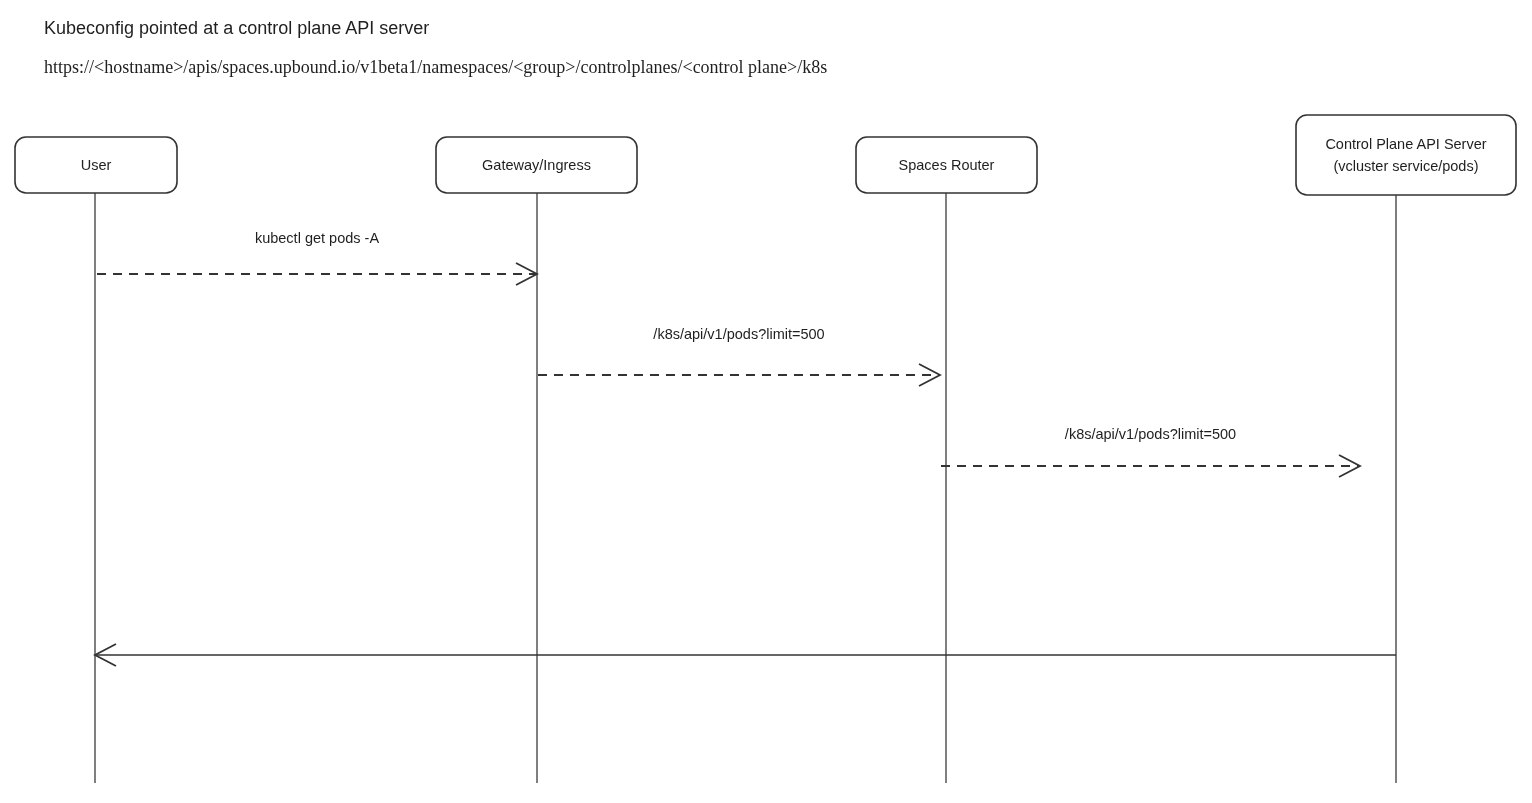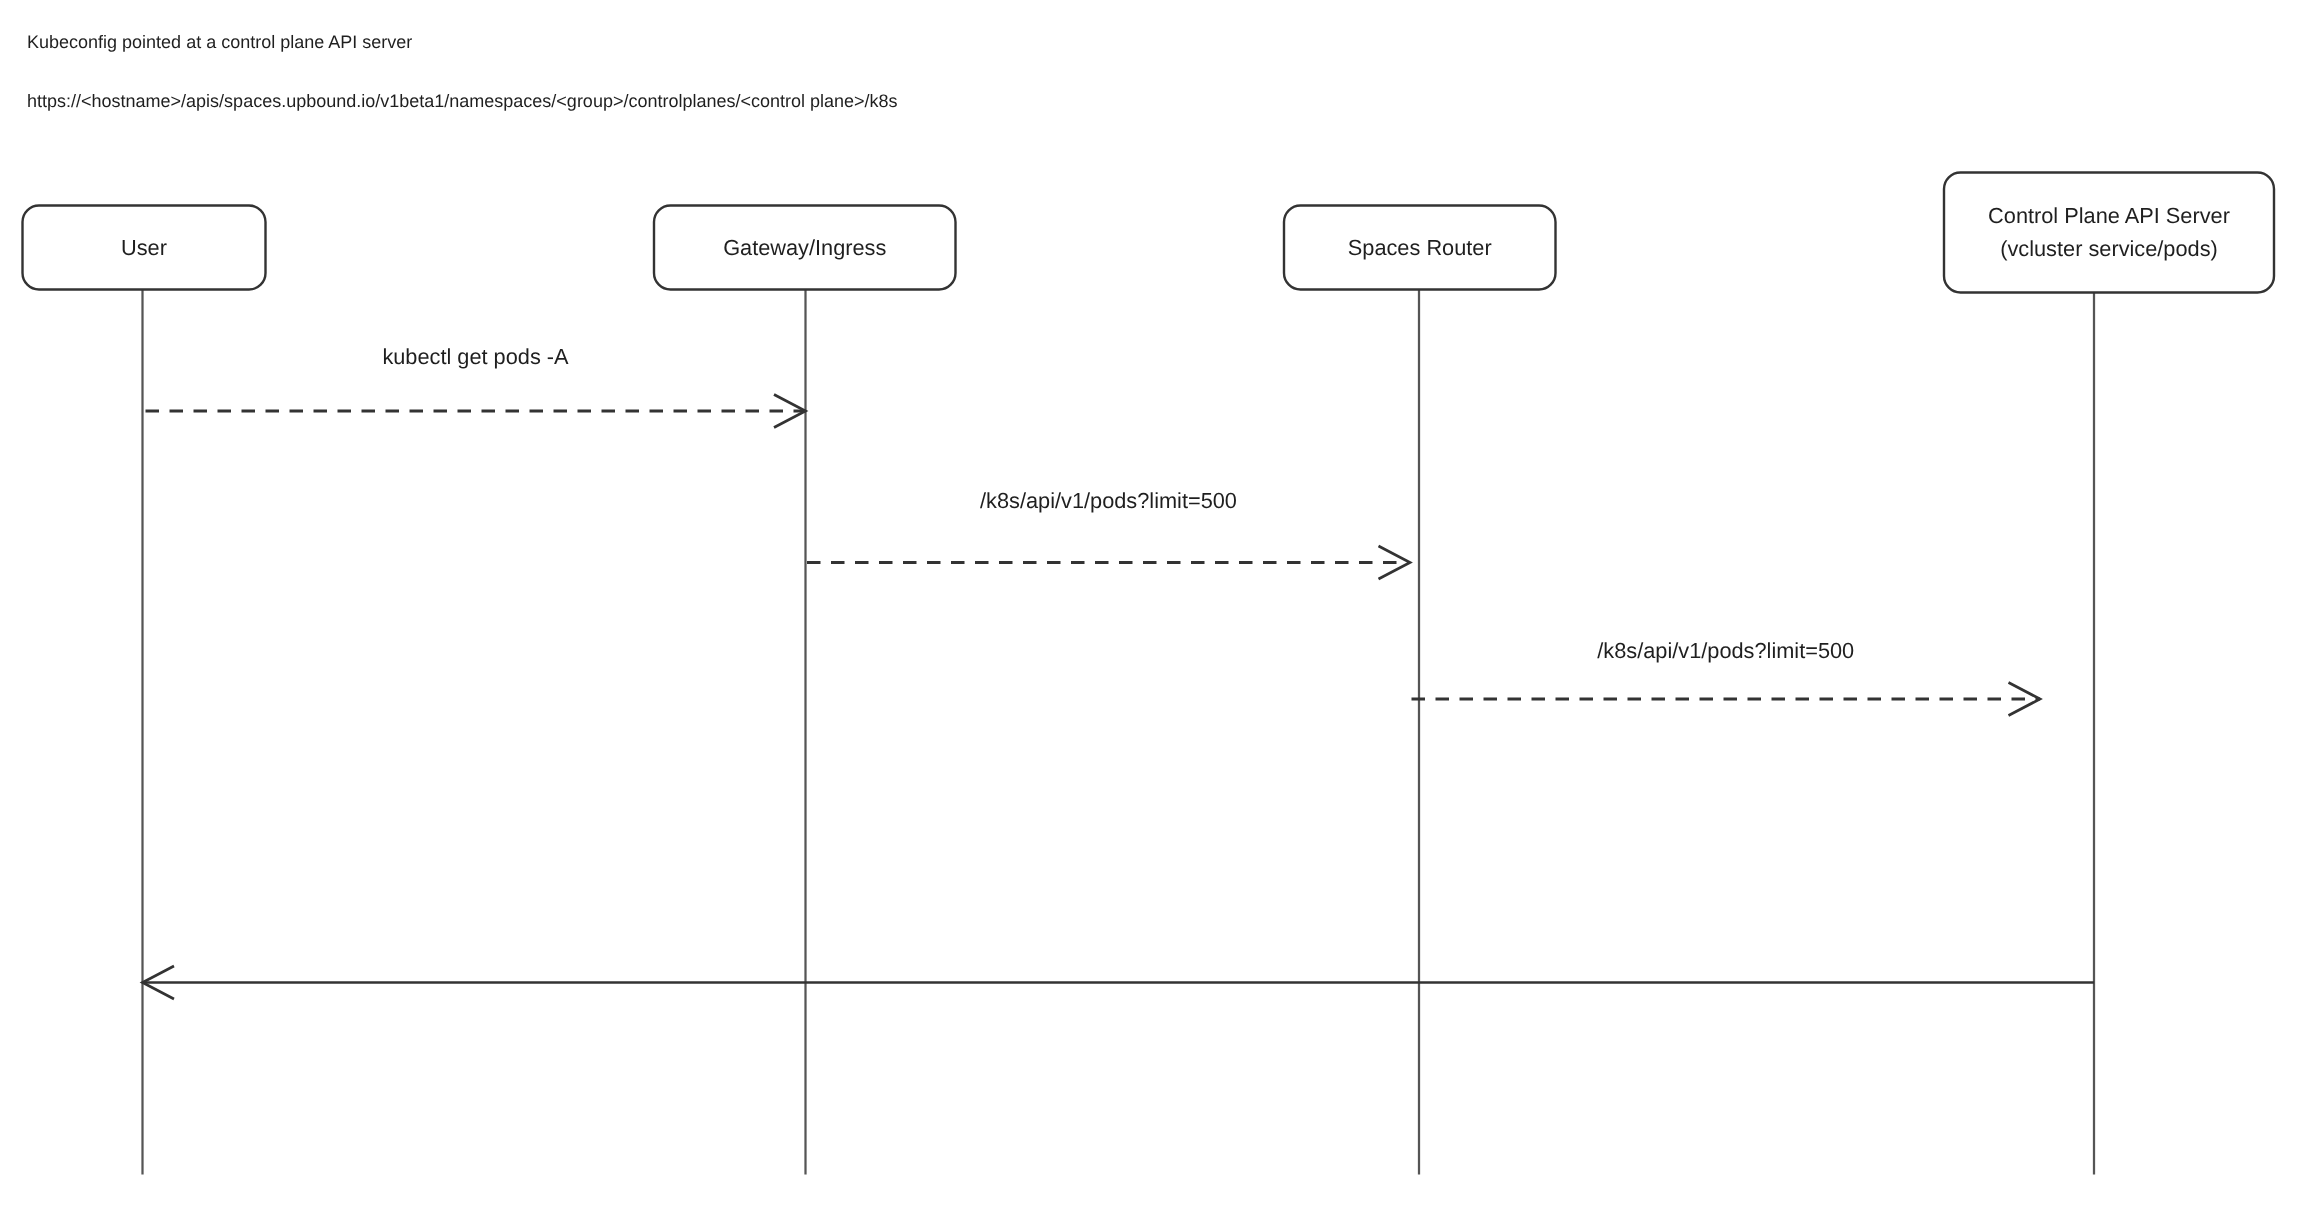--- a/index.html
+++ b/index.html
@@ -19,27 +19,28 @@
   }
 
   
   .header-notes {
     position: absolute;
     left: 18px;
     top: 8px;
     width: 1400px;
   }
   .note-line {
-    font-size: 12px;
+    font-size: 18px;
     line-height: 18px;
     color: #1f1f1f;
     white-space: nowrap;
+    margin-left: 26px;
   }
   .note-line.first { margin-top: 11px; }
-  .note-line.second { margin-top: 21px; }
+  .note-line.second { margin-top: 21px; font-family: Liberation Serif, serif; }
 
   
   .diagram {
     position: absolute;
     left: 0;
     top: 0;
     width: 1532px;
     height: 803px;
   }
   .diagram svg {

